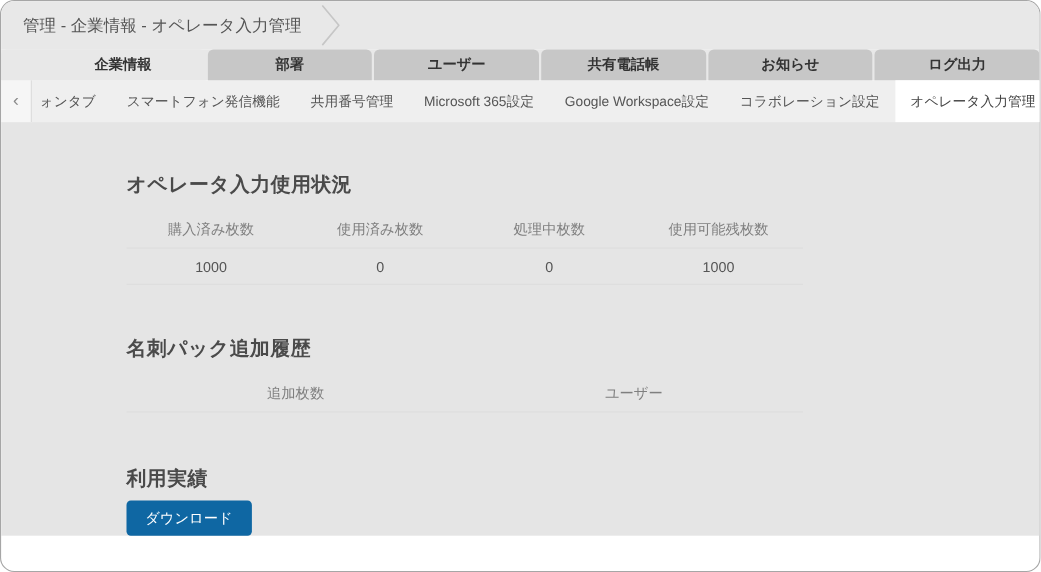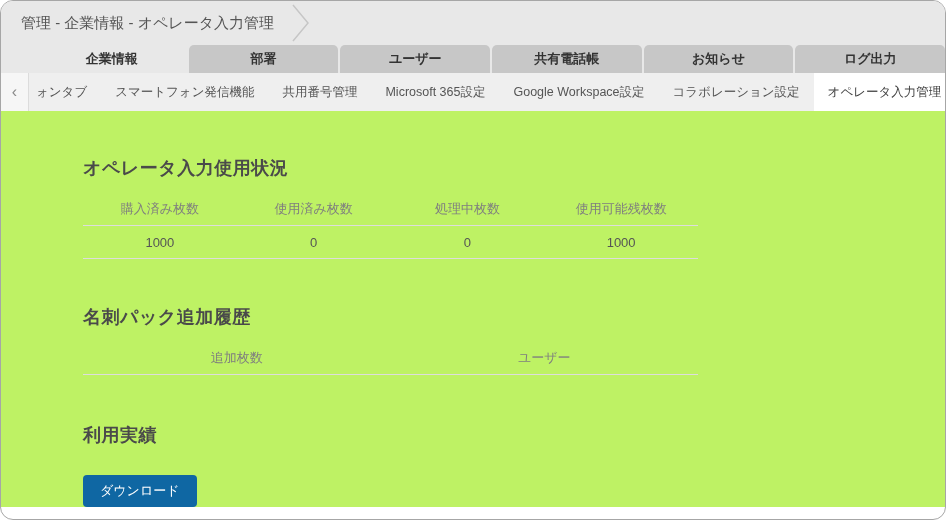--- a/index.html
+++ b/index.html
@@ -79,21 +79,21 @@
     font-size: 12.5px;
     color: #555;
     white-space: nowrap;
     cursor: pointer;
     text-align: right;
   }
   .sub-tab.first { padding-left: 7px; }
   .sub-tab.active { background: #fff; color: #444; }
 
   
-  .content { padding: 45px 0 0 82px; background: #bef264; }
+  .content { padding: 45px 0 0 114px; background: #e5e5e5; }
   .section-title {
     font-size: 18px;
     font-weight: bold;
     color: #4a4a4a;
     letter-spacing: 0.5px;
   }
   .section-title.mt { margin-top: 46px; }
   .section-title.mt2 { margin-top: 48px; }
 
   .data-table { width: 615px; margin-top: 12px; }
@@ -109,21 +109,21 @@
     height: 34px;
     color: #7f7f7f;
     border-bottom: 1px solid #ddd;
   }
   .t-row {
     height: 33px;
     color: #555;
     border-bottom: 1px solid #ddd;
   }
   .download-btn {
-    margin-top: 28px;
+    margin-top: 8px;
     display: inline-block;
     background: #0f67a3;
     color: #fff;
     border: none;
     border-radius: 4px;
     font-size: 13px;
     padding: 7px 17px;
     cursor: pointer;
     font-family: Liberation Mono, monospace;
   }

